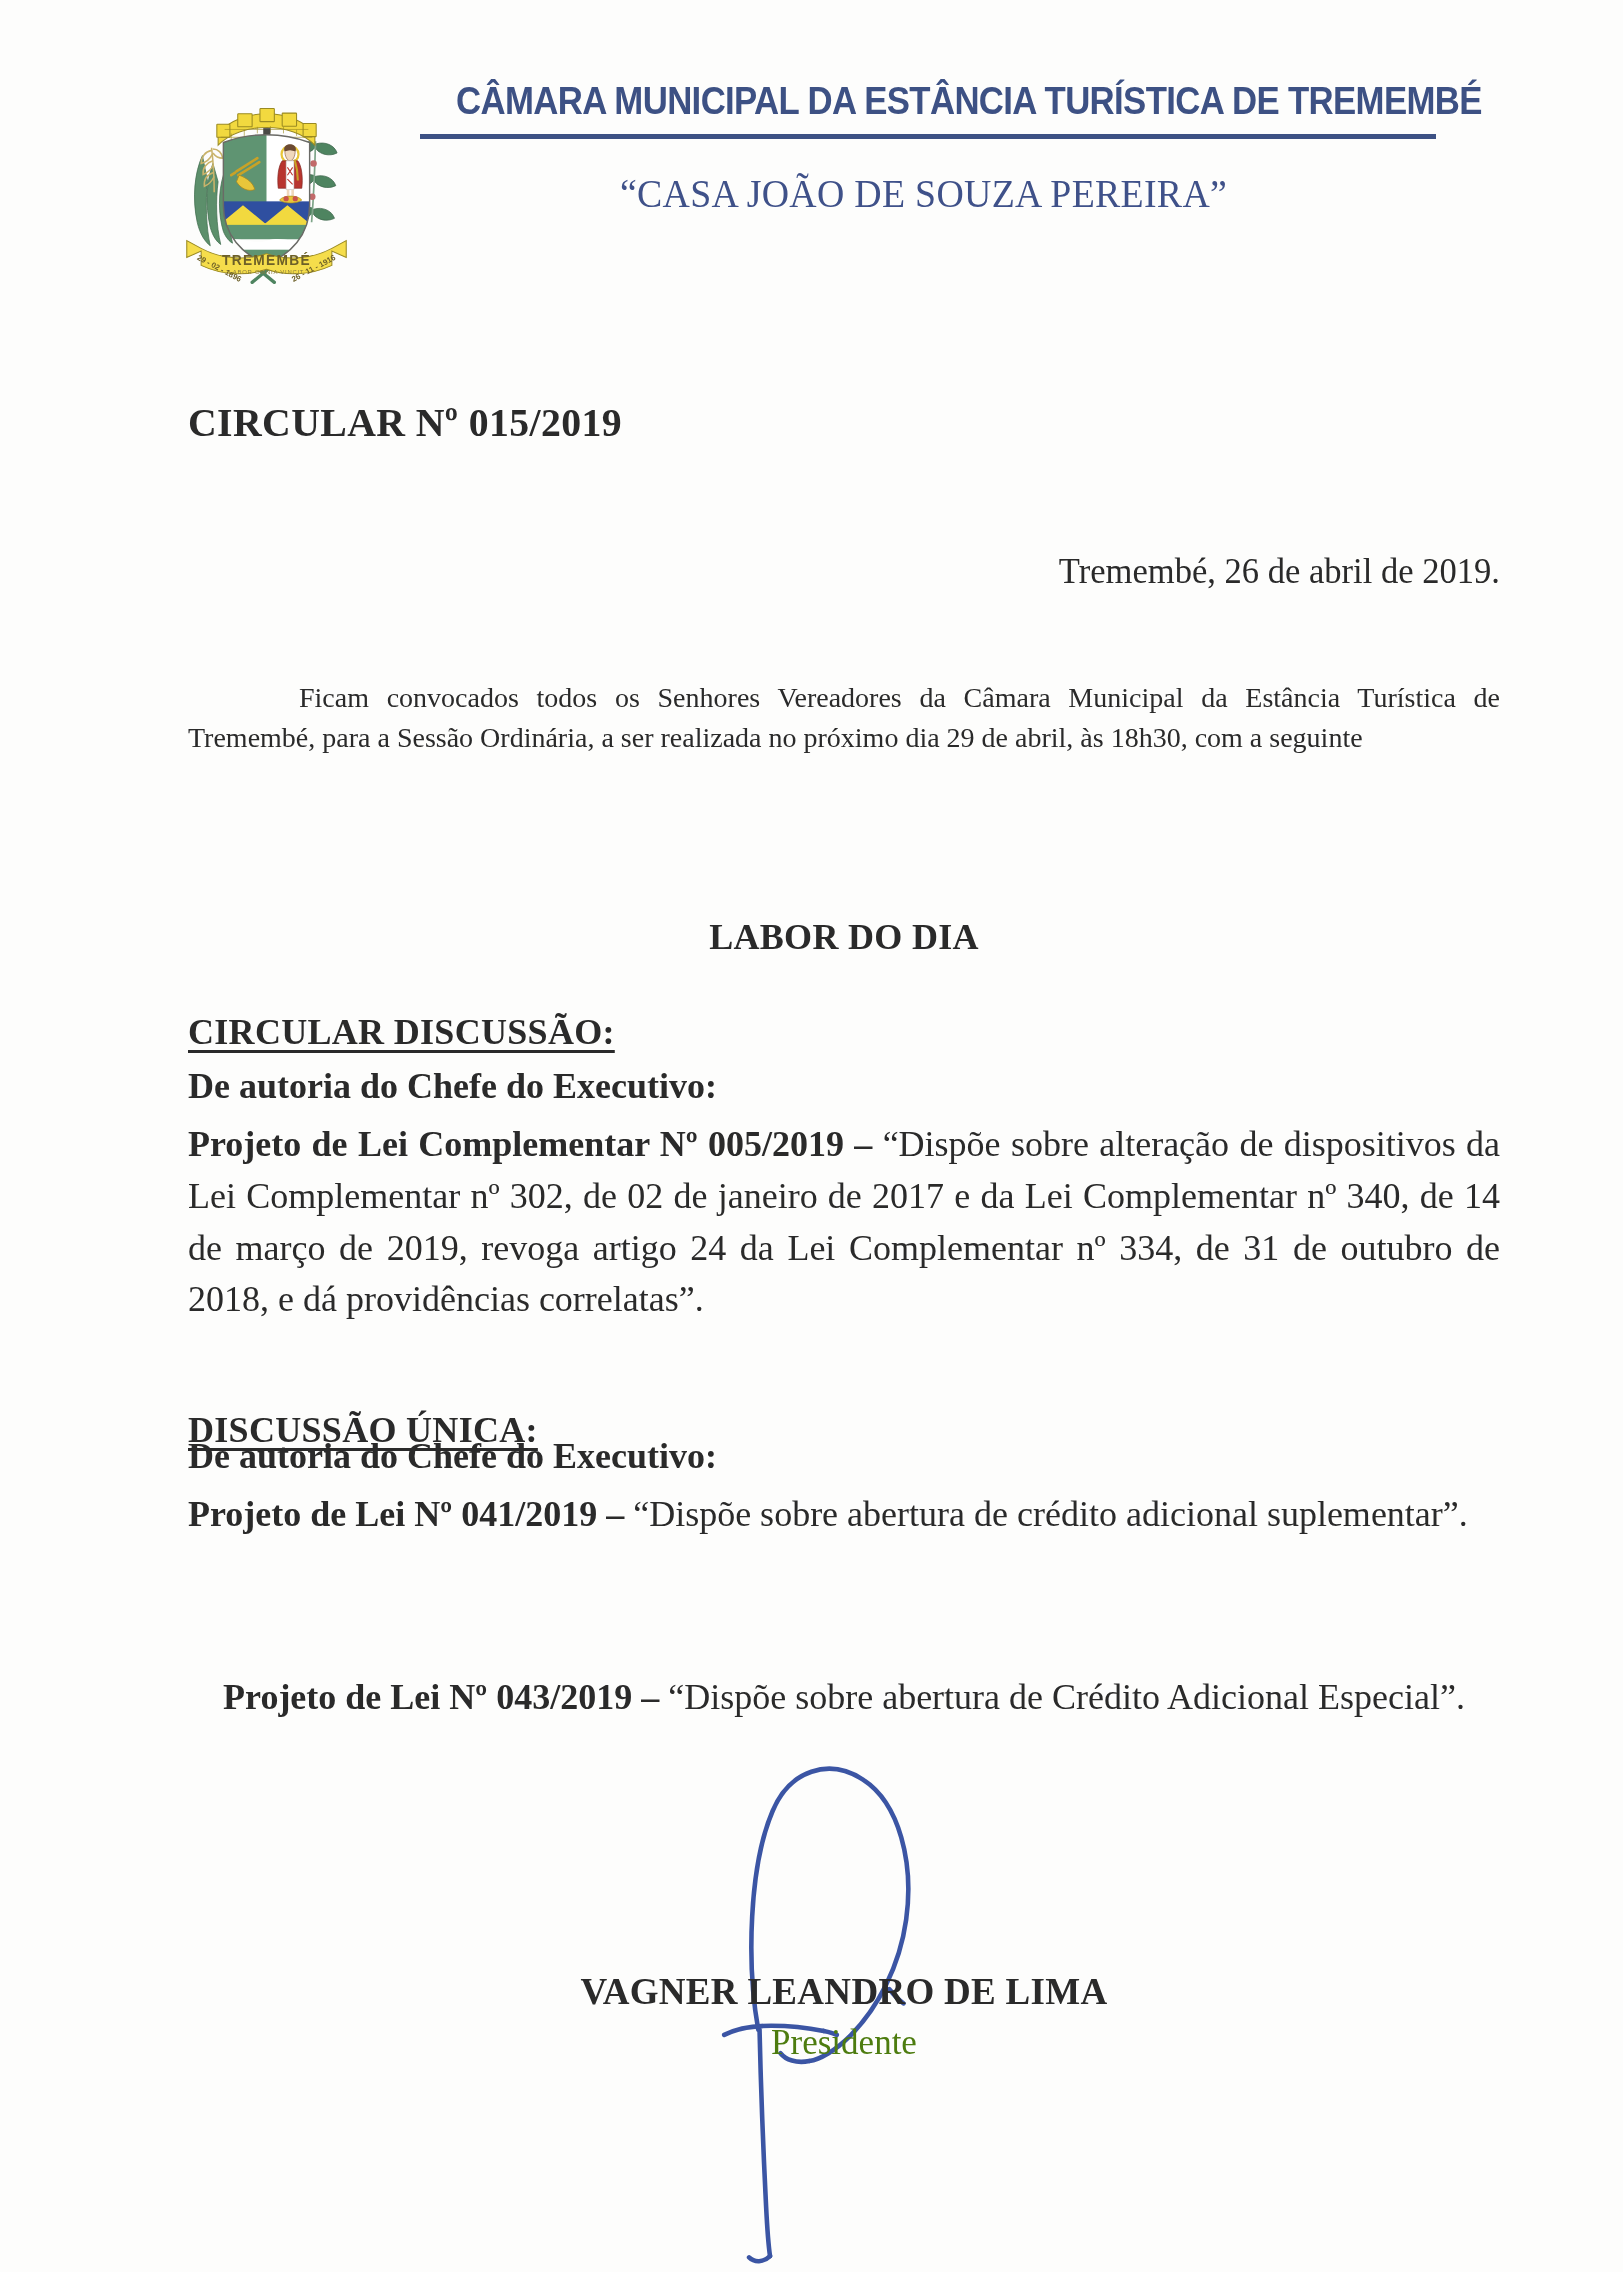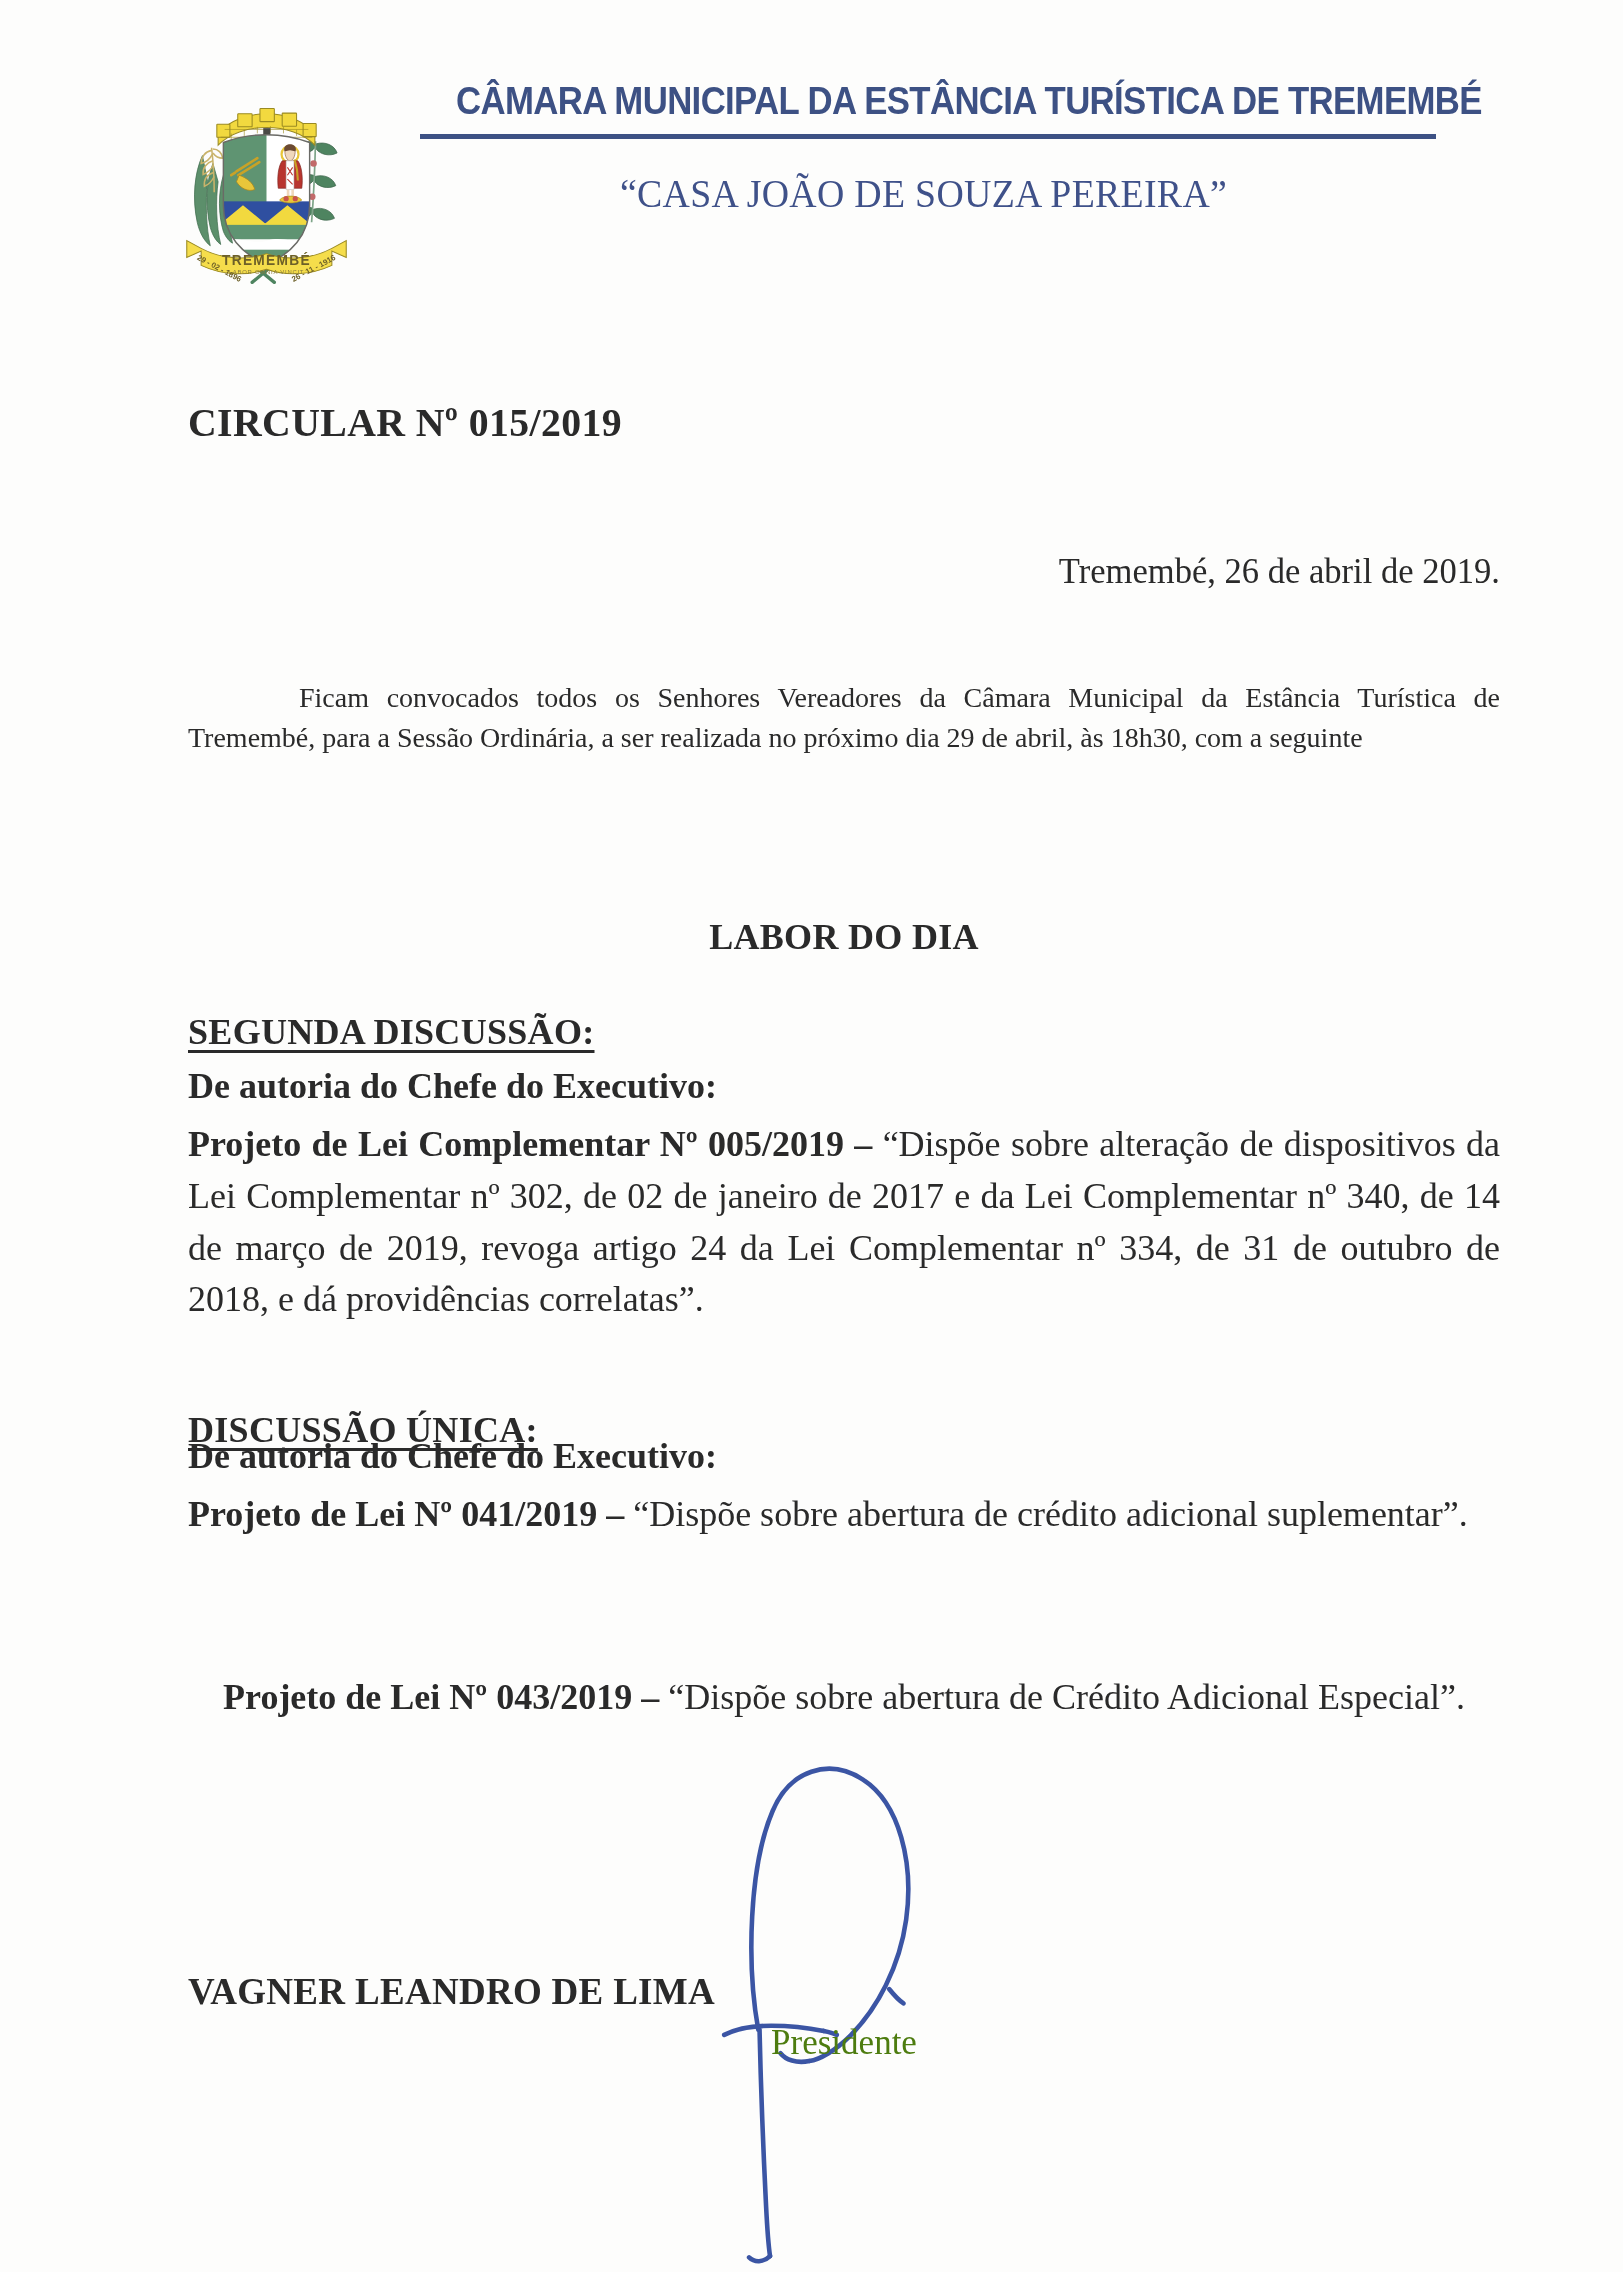--- a/index.html
+++ b/index.html
@@ -158,21 +158,21 @@
     height: 524px;
     pointer-events: none;
   }
   #signature-ink svg { display: block; width: 288px; height: 524px; }
 
   #signer-name {
     position: absolute;
     left: 188px;
     top: 1970px;
     width: 1312px;
-    text-align: left;
+    text-align: center;
     font-size: 37px;
     font-weight: bold;
     letter-spacing: 0.3px;
     color: #2a2a2a;
   }
   #signer-role {
     position: absolute;
     left: 188px;
     top: 2023px;
     width: 1312px;
@@ -304,21 +304,21 @@
   </div>
 
   <div class="doc-text" id="circular-no">CIRCULAR Nº 015/2019</div>
 
   <div class="doc-text" id="date-line">Tremembé, 26 de abril de 2019.</div>
 
   <div class="doc-text" id="convocation">Ficam convocados todos os Senhores Vereadores da Câmara Municipal da Estância Turística de Tremembé, para a Sessão Ordinária, a ser realizada no próximo dia 29 de abril, às 18h30, com a seguinte</div>
 
   <div class="doc-text" id="ordem-do-dia">LABOR DO DIA</div>
 
-  <div class="doc-text section-head" id="seg-head">SEGUNDA DISCUSSÃO:</div>
+  <div class="doc-text section-head" id="seg-head">CIRCULAR DISCUSSÃO:</div>
   <div class="doc-text subhead" id="seg-sub">De autoria do Chefe do Executivo:</div>
   <div class="doc-text item-block" id="seg-item">
     <b>Projeto de Lei Complementar Nº 005/2019</b><b> – </b><span>“Dispõe sobre alteração de dispositivos da Lei Complementar nº 302, de 02 de janeiro de 2017 e da Lei Complementar nº 340, de 14 de março de 2019, revoga artigo 24 da Lei Complementar nº 334, de 31 de outubro de 2018, e dá providências correlatas”.</span>
   </div>
 
   <div class="doc-text section-head" id="uni-head">DISCUSSÃO ÚNICA:</div>
   <div class="doc-text subhead" id="uni-sub">De autoria do Chefe do Executivo:</div>
 
   <div class="doc-text item-block" id="uni-item-1">
     <b>Projeto de Lei Nº 041/2019</b><b> – </b><span>“Dispõe sobre abertura de crédito adicional suplementar”.</span>

